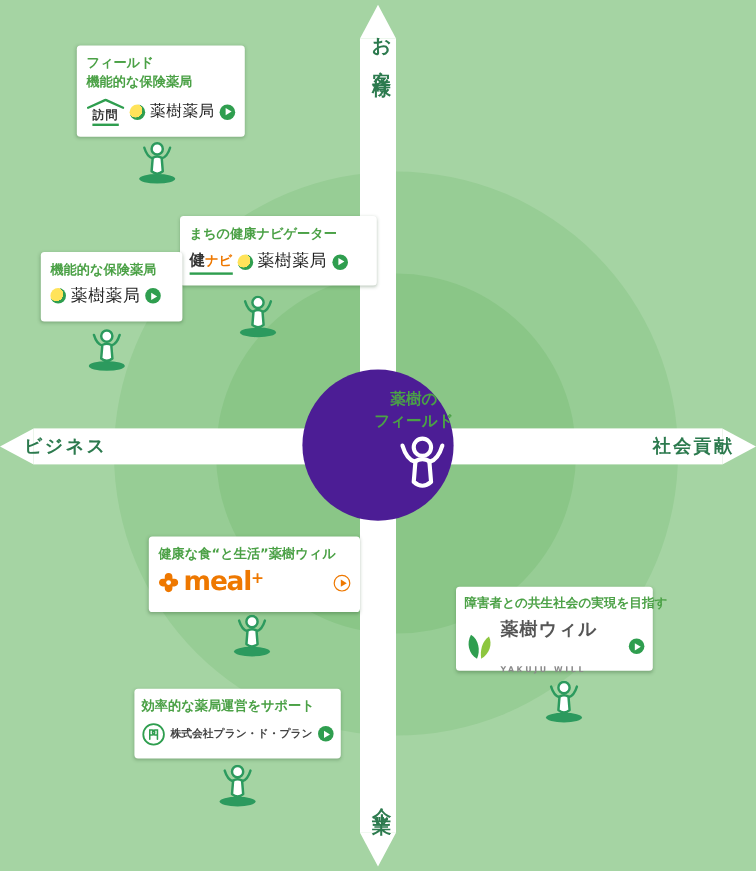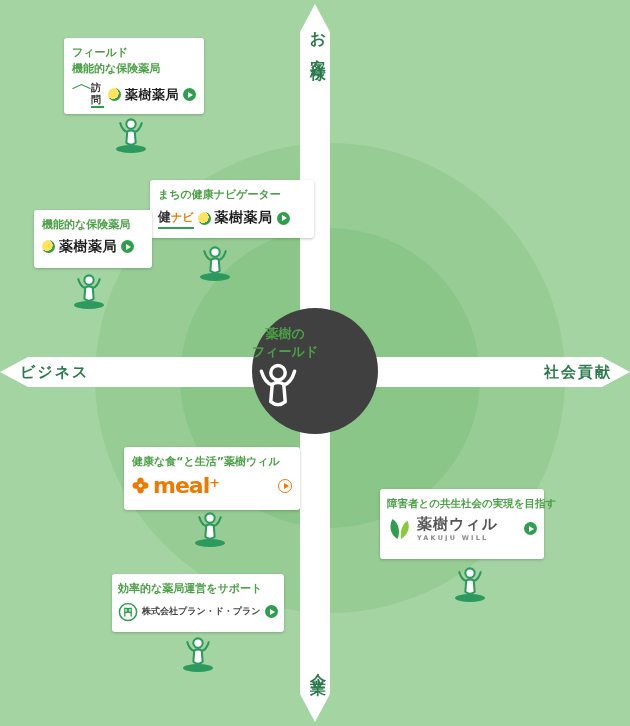--- a/index.html
+++ b/index.html
@@ -22,66 +22,66 @@
   .arrow-right { left:602px; top:357px; border-top:15px solid transparent; border-bottom:15px solid transparent; border-left:28px solid #fff; }
 
   .axis-label { position:absolute; color:#2c7a4e; font-weight:bold; z-index:2; }
   .axis-top    { left:307px; top:20px;  writing-mode:vertical-rl; text-orientation:upright; font-size:16px; letter-spacing:7px; }
   .axis-bottom { left:307px; top:660px; writing-mode:vertical-rl; text-orientation:upright; font-size:16px; letter-spacing:7px; }
   .axis-left   { left:20px;  top:357px; height:30px; line-height:30px; font-size:15px; letter-spacing:2px; }
   .axis-right  { right:18px; top:357px; height:30px; line-height:30px; font-size:15px; letter-spacing:2px;text-align:center; }
 
   
   .center-circle { position:absolute; left:252px; top:308px; width:126px; height:126px; border-radius:50%;
-    background:#404040; z-index:4; display:flex; flex-direction:column; align-items:flex-start; padding-top:17px; box-sizing:border-box; }
+    background:#4c1d95; z-index:4; display:flex; flex-direction:column; align-items:flex-end; padding-top:17px; box-sizing:border-box; }
   .center-text { font-size:13px; font-weight:bold; color:#4ba146; text-align:center; line-height:1.35; }
   .cfig { width:52px; height:44px; margin-top:3px; fill:none; stroke:#fff; stroke-width:2.4; stroke-linecap:round; stroke-linejoin:round; }
 
   
   .card { position:absolute; background:#fff; border-radius:3px; box-shadow:0 1px 3px rgba(30,70,30,.3);
     padding:7px 8px; box-sizing:border-box; z-index:3; }
   .heading { font-size:11px; font-weight:bold; color:#4ba146; line-height:1.45; white-space:nowrap; }
   .logo-row { display:flex; align-items:center; gap:4px; margin-top:5px; }
-  .brand-text { font-size:14px; font-weight:bold; color:#1e1e1e; letter-spacing:0.5px; white-space:nowrap; }
+  .brand-text { font-size:14px; font-weight:normal; color:#1e1e1e; letter-spacing:0.5px; white-space:nowrap; }
   .brand-sm { font-size:13px; }
 
   .card-houmon { left:64px;  top:38px;  width:140px; height:76px; }
   .card-kennavi{ left:150px; top:180px; width:164px; height:58px; }
   .card-hoken  { left:34px;  top:210px; width:118px; height:58px; }
   .card-meal   { left:124px; top:447px; width:176px; height:63px; }
   .card-plan   { left:112px; top:574px; width:172px; height:58px; padding:7px 6px; }
   .card-will   { left:380px; top:489px; width:164px; height:70px; padding:7px; }
   .card-will .heading { font-size:10.5px; }
 
   
   .ymark { width:13px; height:13px; border-radius:50%; flex:none;
     background:radial-gradient(circle at 38% 40%, #ffe35a 0 50%, #2f9e4f 52%); }
   .play { width:13px; height:13px; border-radius:50%; background:#2f9e4f; position:relative; flex:none; }
   .play::after { content:""; position:absolute; left:5px; top:3.5px; border-style:solid;
     border-width:3px 0 3px 5px; border-color:transparent transparent transparent #fff; }
   .play-meal { width:14px; height:14px; background:#fff; border:1.5px solid #ee7800; box-sizing:border-box; }
   .play-meal::after { left:4.5px; top:2.8px; border-left-color:#ee7800; }
 
-  .house { display:inline-flex; flex-direction:row; align-items:flex-start; width:32px; flex:none; }
+  .house { display:inline-flex; flex-direction:column; align-items:center; width:32px; flex:none; }
   .house .roof { width:32px; height:9px; }
   .house-text { font-size:10px; font-weight:bold; color:#333; border-bottom:2px solid #2f9e4f; line-height:1.2; letter-spacing:1px; }
 
   .kennavi-mark { display:inline-flex; align-items:baseline; border-bottom:2px solid #2f9e4f; padding-bottom:1px; flex:none; }
   .ken  { font-size:13px; font-weight:bold; color:#333; }
   .navi { font-size:11px; font-weight:bold; color:#ee7800; }
 
   .meal-text { font-size:22px; font-weight:800; color:#ee7800; letter-spacing:-1px; line-height:1; }
   .meal-plus { font-size:13px; font-weight:800; color:#ee7800; vertical-align:6px; }
   .meal-flower { width:17px; height:17px; flex:none; }
 
   .plan-icon { width:20px; height:20px; flex:none; }
   .plan-text { font-size:9px; font-weight:bold; color:#444; white-space:nowrap; }
 
   .will-leaves { width:26px; height:24px; flex:none; }
-  .will-name { display:flex; flex-direction:column; }
+  .will-name { display:flex; flex-direction:column;gap:20px; }
   .will-text { font-size:15px; font-weight:bold; color:#555; letter-spacing:1px; line-height:1.1; }
   .will-sub  { font-size:6.5px; color:#8a8a8a; letter-spacing:2.2px; margin-top:1px;font-weight:bold; }
   .ml-auto { margin-left:auto; }
 
   
   .person { position:absolute; width:36px; text-align:center; z-index:3; }
   .pfig { width:34px; height:28px; fill:#fff; stroke:#2c9a5e; stroke-width:2.2; stroke-linecap:round; stroke-linejoin:round; display:block; margin:0 auto; }
   .pshadow { width:30px; height:8px; border-radius:50%; background:#2c9a5e; margin:-1px auto 0; }
 </style>
 </head>

